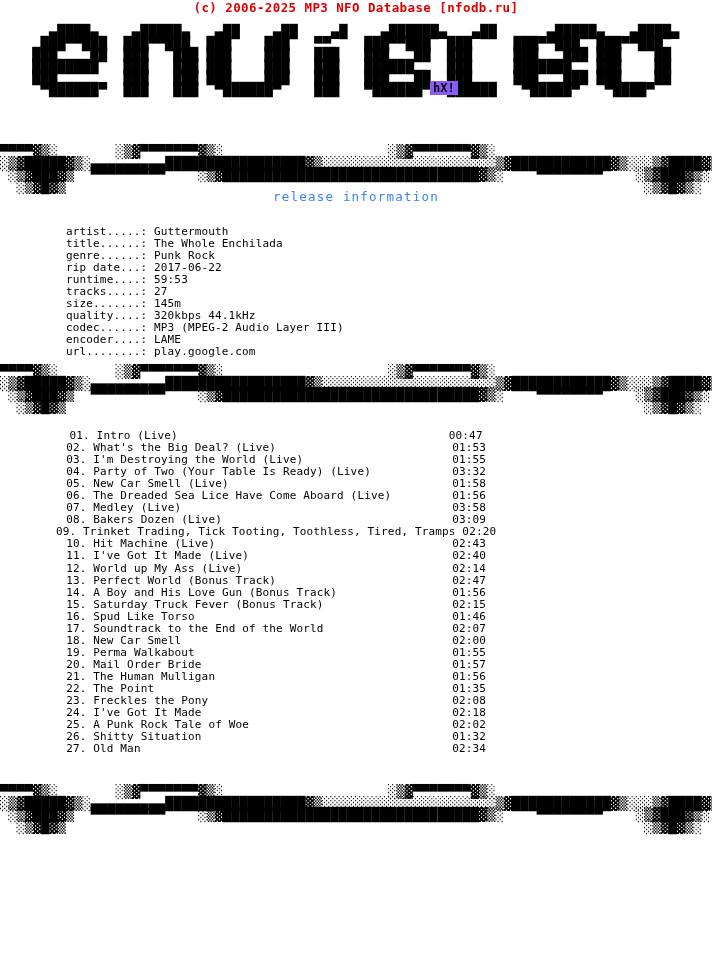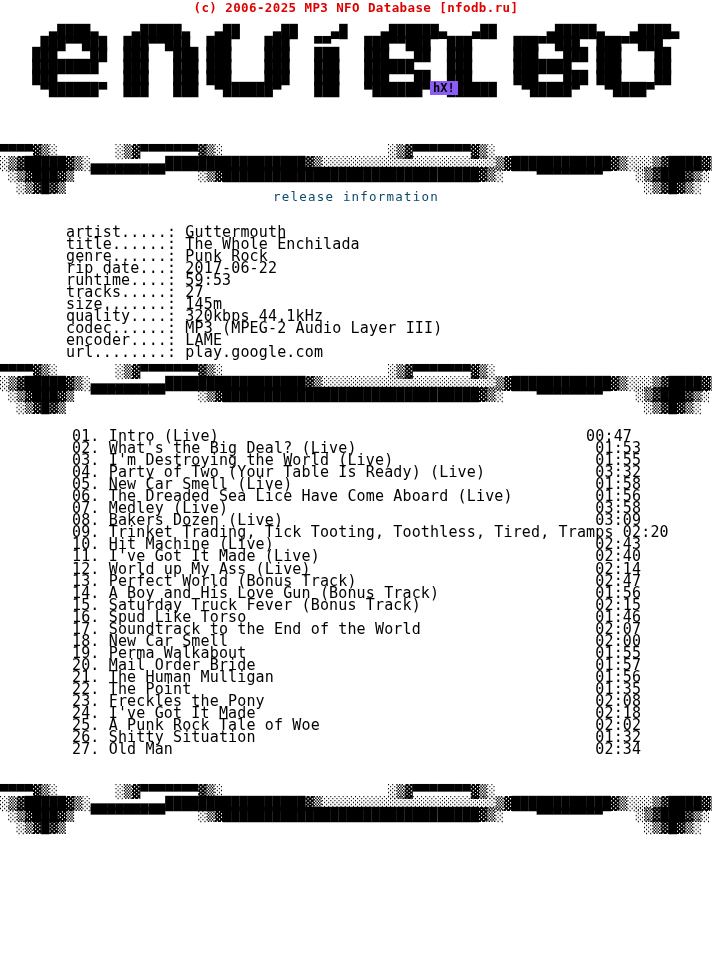--- a/index.html
+++ b/index.html
@@ -93,40 +93,40 @@
   
   .section-heading {
     position: absolute;
     left: 0;
     width: 712px;
     text-align: center;
     font-size: 12.5px;
     line-height: 14px;
     white-space: pre;
     letter-spacing: 1.2px;
-    color: #0c4a6e;
+    color: #3b82f6;
   }
   #heading-release { top: 190px; }
   #heading-tracks  { top: 406px; }
   #heading-greets  { top: 839px; }
 
   
   .mono-block {
     position: absolute;
     white-space: pre;
     font-family: "DejaVu Sans Mono", "Liberation Mono", monospace;
-    font-size: 15px;
+    font-size: 11px;
     line-height: 12.05px;
     color: #000000;
     letter-spacing: 0.15px;
   }
 
   #release-info { top: 226px; left: 66px; }
 
-  #track-list   { top: 430px; left: 72px; }
+  #track-list   { top: 430px; left: 56px; text-align: center; }
 
   #greets-text  { top: 862px; left: 64px; line-height: 13px; }
   #contact-text { top: 908px; left: 64px; line-height: 13px; }
 </style>
 </head>
 <body>
 
 <div id="nfo">
 
   <div class="copyright-bar">(c) 2006-2025 MP3 NFO Database [nfodb.ru]</div>

